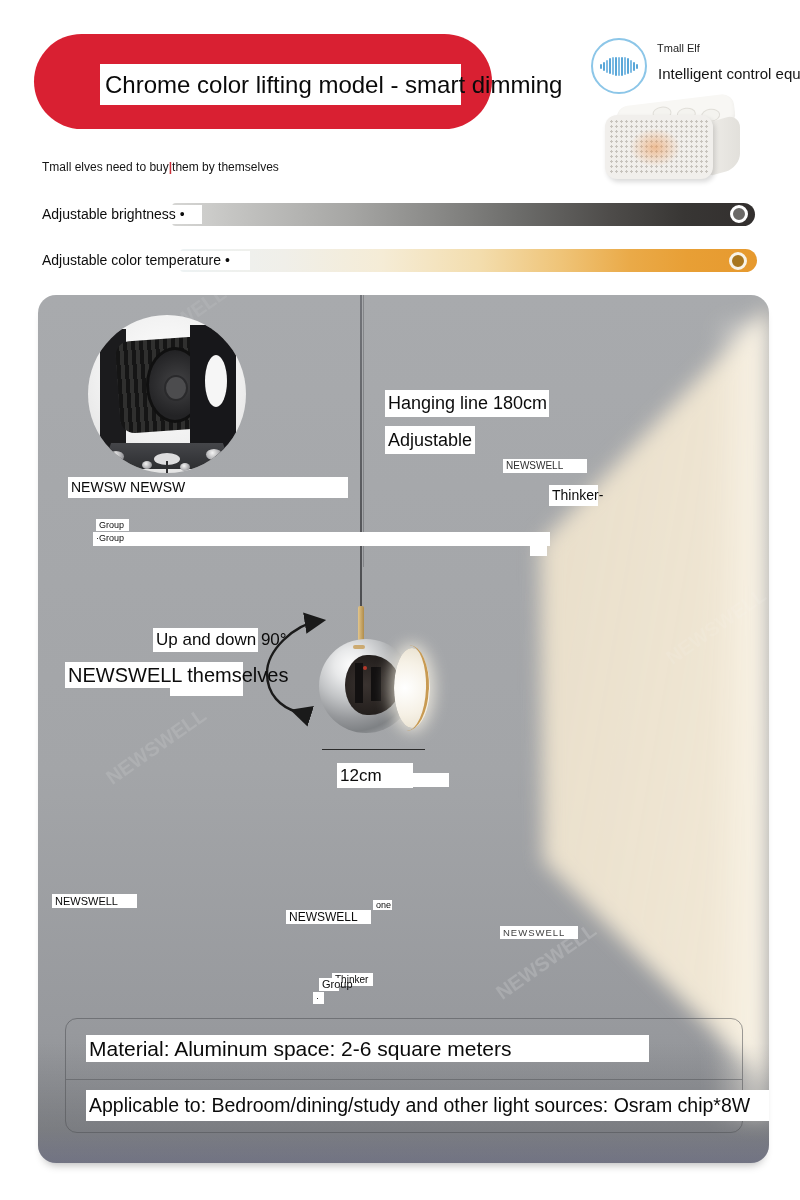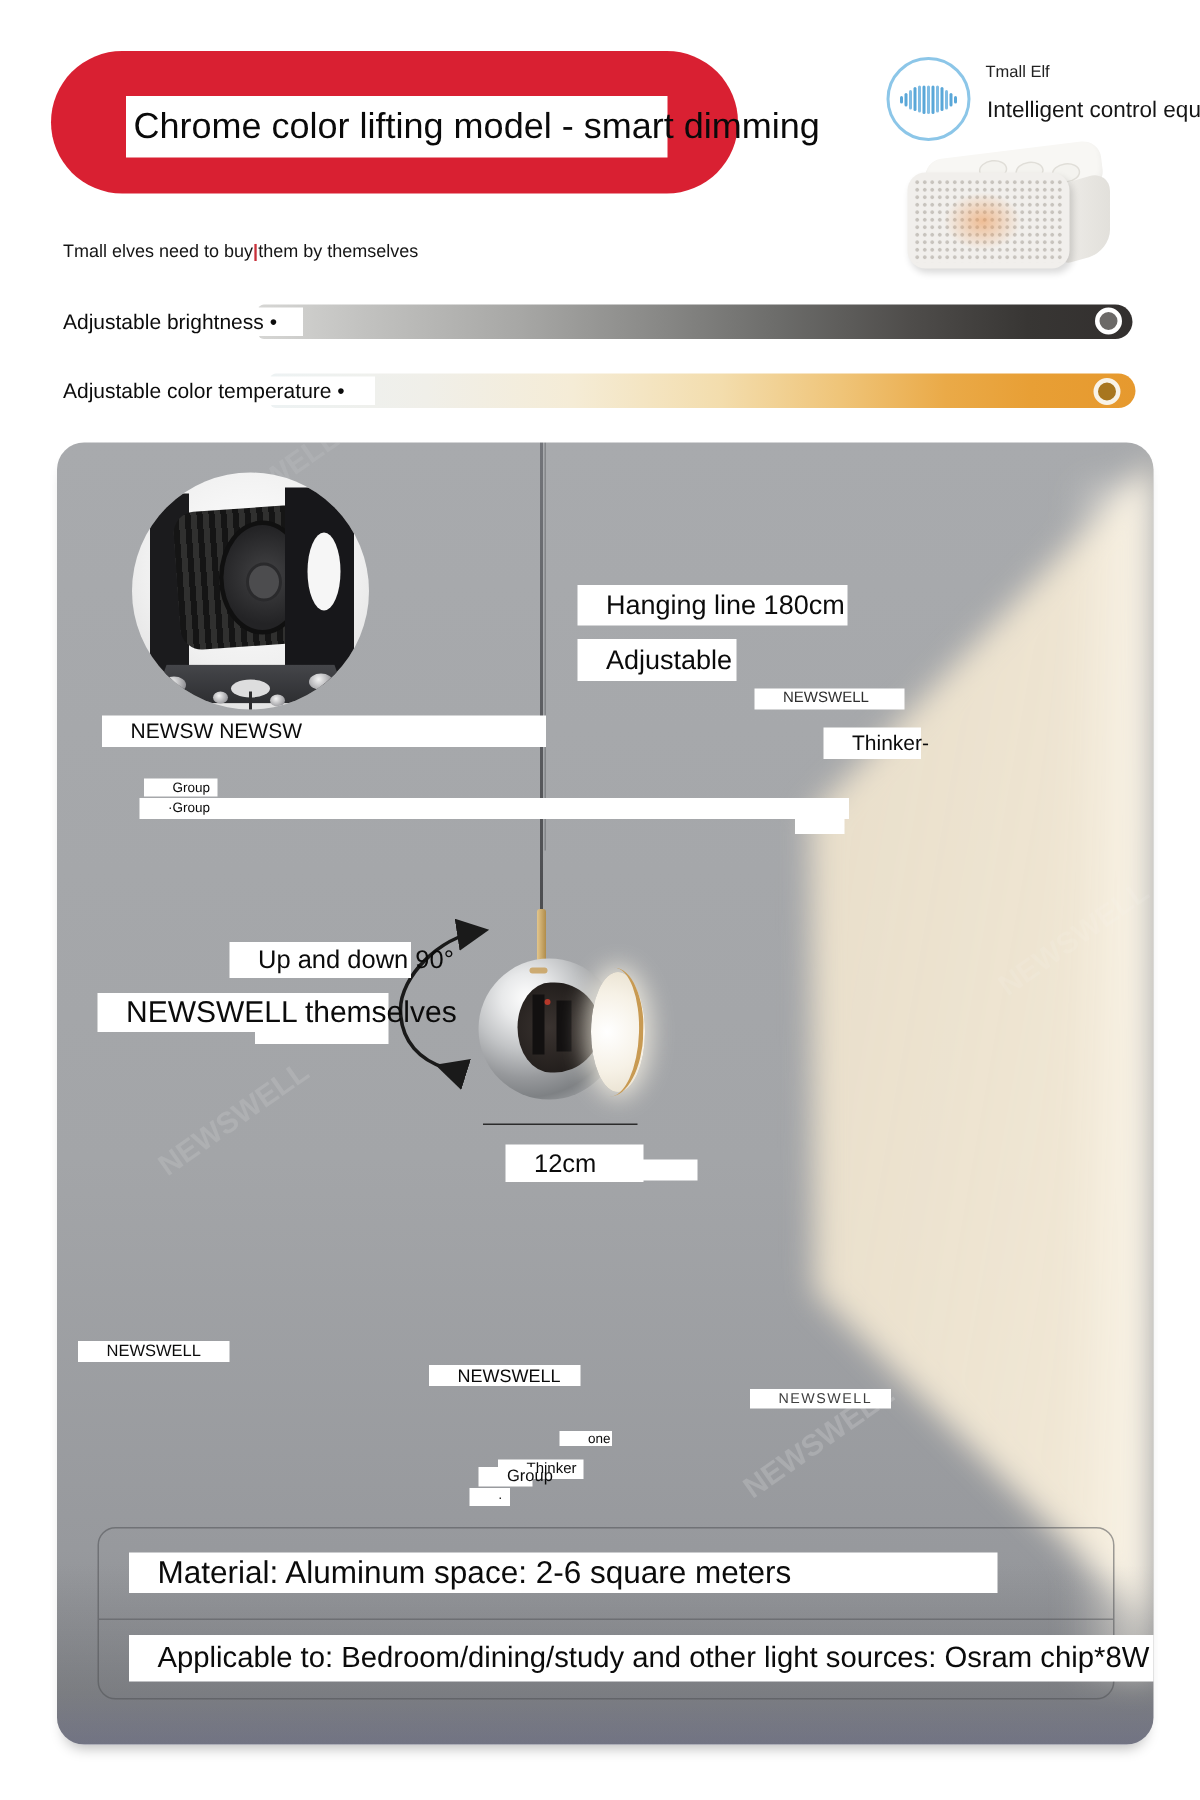--- a/index.html
+++ b/index.html
@@ -2,21 +2,21 @@
 <html><head>
 <meta charset="utf-8">
 <style>
   html,body{margin:0;padding:0;background:#fff;}
   .page{position:relative;width:800px;height:1200px;background:#fff;overflow:hidden;
         font-family:"Liberation Sans",sans-serif;color:#111;}
   .abs{position:absolute;}
 
   
   .red-pill{left:34px;top:34px;width:458px;height:95px;border-radius:48px;background:#d92032;}
-  .title-box{left:84px;top:64px;width:361px;height:41px;background:#fff;}
+  .title-box{left:100px;top:64px;width:361px;height:41px;background:#fff;}
   .title-box span{display:block;font-size:24px;line-height:41px;white-space:nowrap;padding-left:5px;color:#0a0a0a;}
   .elf-circle{left:591px;top:38px;width:52px;height:52px;border-radius:50%;border:2px solid #8cc6e8;
               background:#fff;display:flex;align-items:center;justify-content:center;gap:1px;}
   .elf-circle i{display:block;width:2px;background:#5aa7d8;border-radius:1px;}
   .elf-name{left:657px;top:42px;font-size:11px;color:#222;}
   .elf-sub{left:658px;top:65px;font-size:15px;color:#151515;white-space:nowrap;}
   .note{left:42px;top:160px;font-size:12px;color:#151515;white-space:nowrap;}
   .note .cursor{color:#c9303a;font-weight:bold;}
 
   
@@ -89,21 +89,21 @@
   .diffuser{left:356px;top:353px;width:36px;height:80px;border-radius:50%;
             background:radial-gradient(circle at 30% 50%,#ffffff 0%,#f6f1e6 55%,#e7dfcd 100%);
             box-shadow:0 0 16px 4px rgba(255,250,235,.75);}
   .goldrim{left:349px;top:350px;width:42px;height:86px;border-radius:50%;border:0 solid transparent;
            border-right:3px solid #c89a52;box-sizing:border-box;transform:rotate(2deg);}
   .stem{left:320px;top:311px;width:6px;height:35px;border-radius:2px;
         background:linear-gradient(90deg,#e3c68c,#b08c4a);}
   .dim-line{left:284px;top:454px;width:103px;height:0;border-top:1.5px solid #2b2b2b;}
 
   
-  .pl{position:absolute;background:#fff;color:#0b0b0b;white-space:nowrap;padding-left:19px;overflow:visible;}
+  .pl{position:absolute;background:#fff;color:#0b0b0b;white-space:nowrap;padding-left:3px;overflow:visible;}
 
   
   .panel{left:27px;top:723px;width:676px;height:113px;border:1px solid rgba(80,82,86,.55);border-radius:12px;}
   .panel-div{position:absolute;left:0;top:60px;width:100%;height:0;border-top:1px solid rgba(80,82,86,.5);}
   .mat-bar{left:48px;top:740px;width:560px;height:27px;line-height:27px;font-size:21px;}
   .app-bar{left:48px;top:795px;width:683px;height:31px;line-height:31px;font-size:19.5px;}
 
   svg{position:absolute;overflow:visible;}
 </style>
 </head>
@@ -221,21 +221,21 @@
     <div class="pl" style="left:58px;top:224px;width:30px;height:12px;line-height:12px;font-size:9px">Group</div>
     <div class="pl" style="left:55px;top:237px;width:454px;height:14px;line-height:13px;font-size:9px">·Group</div>
     <div class="pl" style="left:492px;top:250px;width:14px;height:11px"></div>
     <div class="pl" style="left:115px;top:333px;width:102px;height:24px;line-height:24px;font-size:17px">Up and down 90°</div>
     <div class="pl" style="left:27px;top:367px;width:175px;height:26px;line-height:26px;font-size:20px">NEWSWELL themselves</div>
     <div class="pl" style="left:132px;top:393px;width:70px;height:8px"></div>
     <div class="pl" style="left:299px;top:468px;width:73px;height:25px;line-height:25px;font-size:17px">12cm</div>
     <div class="pl" style="left:368px;top:478px;width:40px;height:14px"></div>
     <div class="pl" style="left:14px;top:599px;width:82px;height:14px;line-height:14px;font-size:11px">NEWSWELL</div>
     <div class="pl" style="left:248px;top:615px;width:82px;height:14px;line-height:14px;font-size:12px">NEWSWELL</div>
-    <div class="pl" style="left:335px;top:659px;width:16px;height:10px;line-height:10px;font-size:9px">one</div>
+    <div class="pl" style="left:335px;top:605px;width:16px;height:10px;line-height:10px;font-size:9px">one</div>
     <div class="pl" style="left:462px;top:631px;width:75px;height:13px;line-height:13px;font-size:9.5px;letter-spacing:1px;color:#3f3f3f">NEWSWELL</div>
     <div class="pl" style="left:294px;top:678px;width:38px;height:13px;line-height:13px;font-size:10px">Thinker</div>
     <div class="pl" style="left:281px;top:683px;width:17px;height:13px;line-height:13px;font-size:11px">Group</div>
     <div class="pl" style="left:275px;top:697px;width:8px;height:12px;line-height:12px;font-size:9px">·</div>
 
     <div class="abs panel">
       <div class="panel-div"></div>
     </div>
     <div class="pl mat-bar">Material: Aluminum space: 2-6 square meters</div>
     <div class="pl app-bar">Applicable to: Bedroom/dining/study and other light sources: Osram chip*8W</div>

